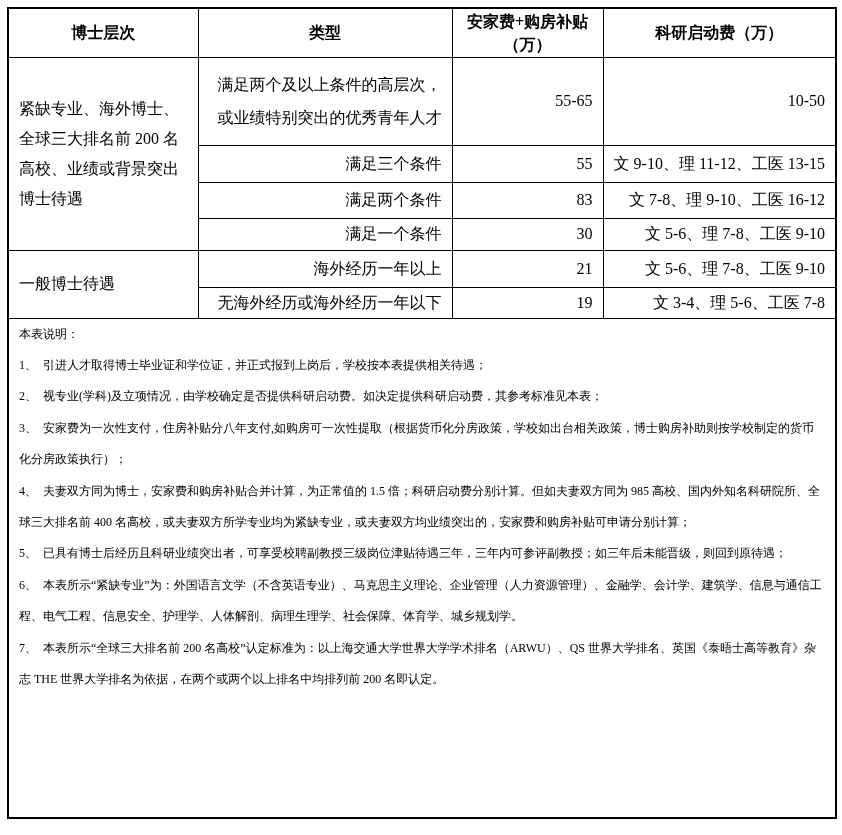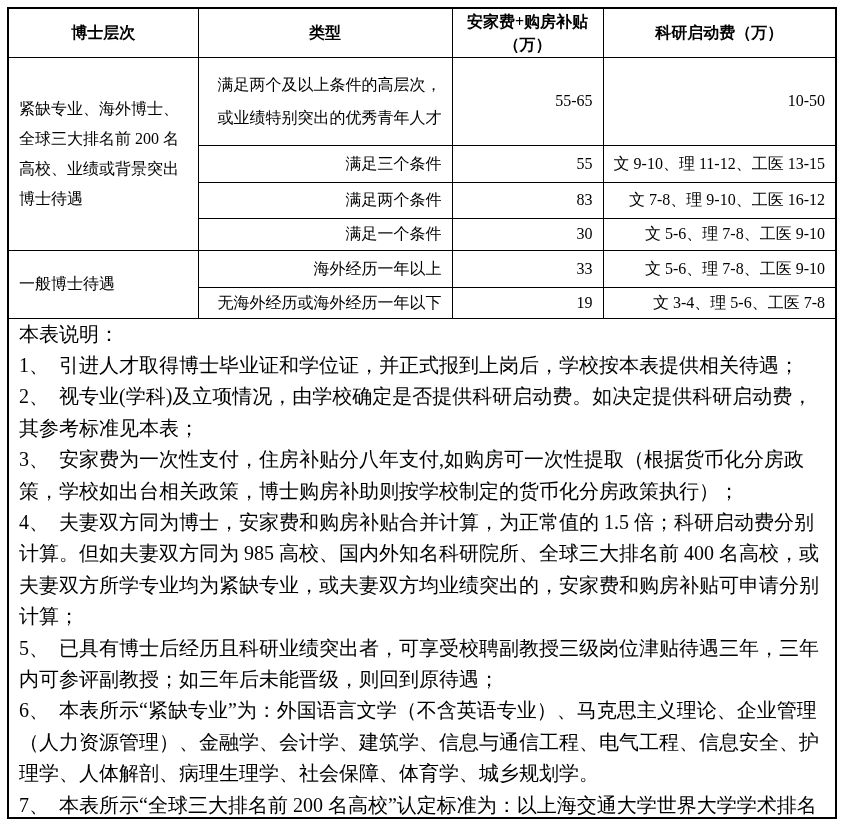--- a/index.html
+++ b/index.html
@@ -64,21 +64,21 @@
   td.notes-cell {
     vertical-align: top;
     padding: 4px 12px 0 12px;
   }
   .notes-inner {
     height: 498px;
     overflow: hidden;
   }
   .notes-inner p {
     margin: 0;
-    font-size: 20px;
+    font-size: 12px;
     line-height: 31.4px;
     white-space: pre-wrap;
     word-break: break-all;
   }
 </style>
 </head>
 <body>
 
 <div class="doc-wrap">
   <table class="benefits">
@@ -119,21 +119,21 @@
 
     <tr class="row-d">
       <td class="type-cell">满足一个条件</td>
       <td class="num-cell">30</td>
       <td class="startup-cell">文 5-6、理 7-8、工医 9-10</td>
     </tr>
 
     <tr class="row-e">
       <td class="level-cell" rowspan="2">一般博士待遇</td>
       <td class="type-cell">海外经历一年以上</td>
-      <td class="num-cell">33</td>
+      <td class="num-cell">21</td>
       <td class="startup-cell">文 5-6、理 7-8、工医 9-10</td>
     </tr>
 
     <tr class="row-f">
       <td class="type-cell">无海外经历或海外经历一年以下</td>
       <td class="num-cell">19</td>
       <td class="startup-cell">文 3-4、理 5-6、工医 7-8</td>
     </tr>
 
     <tr>

